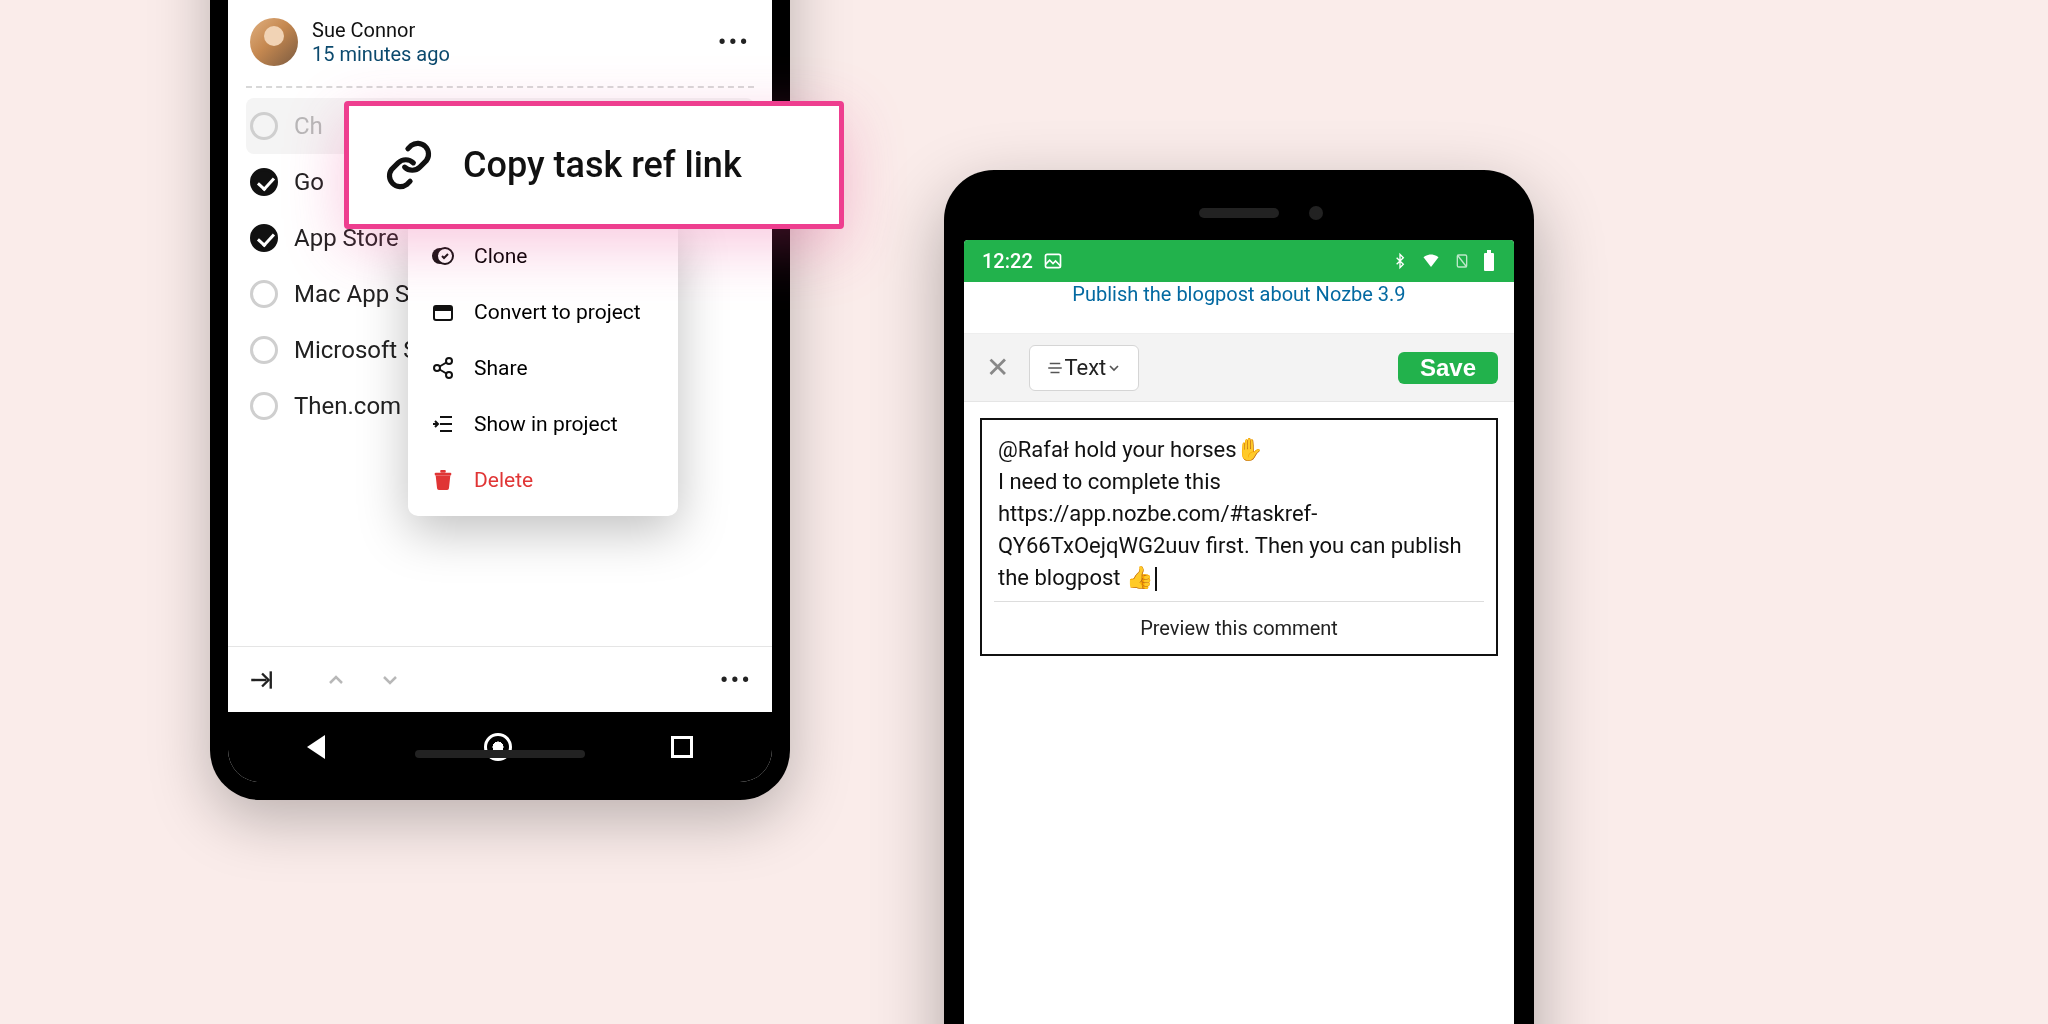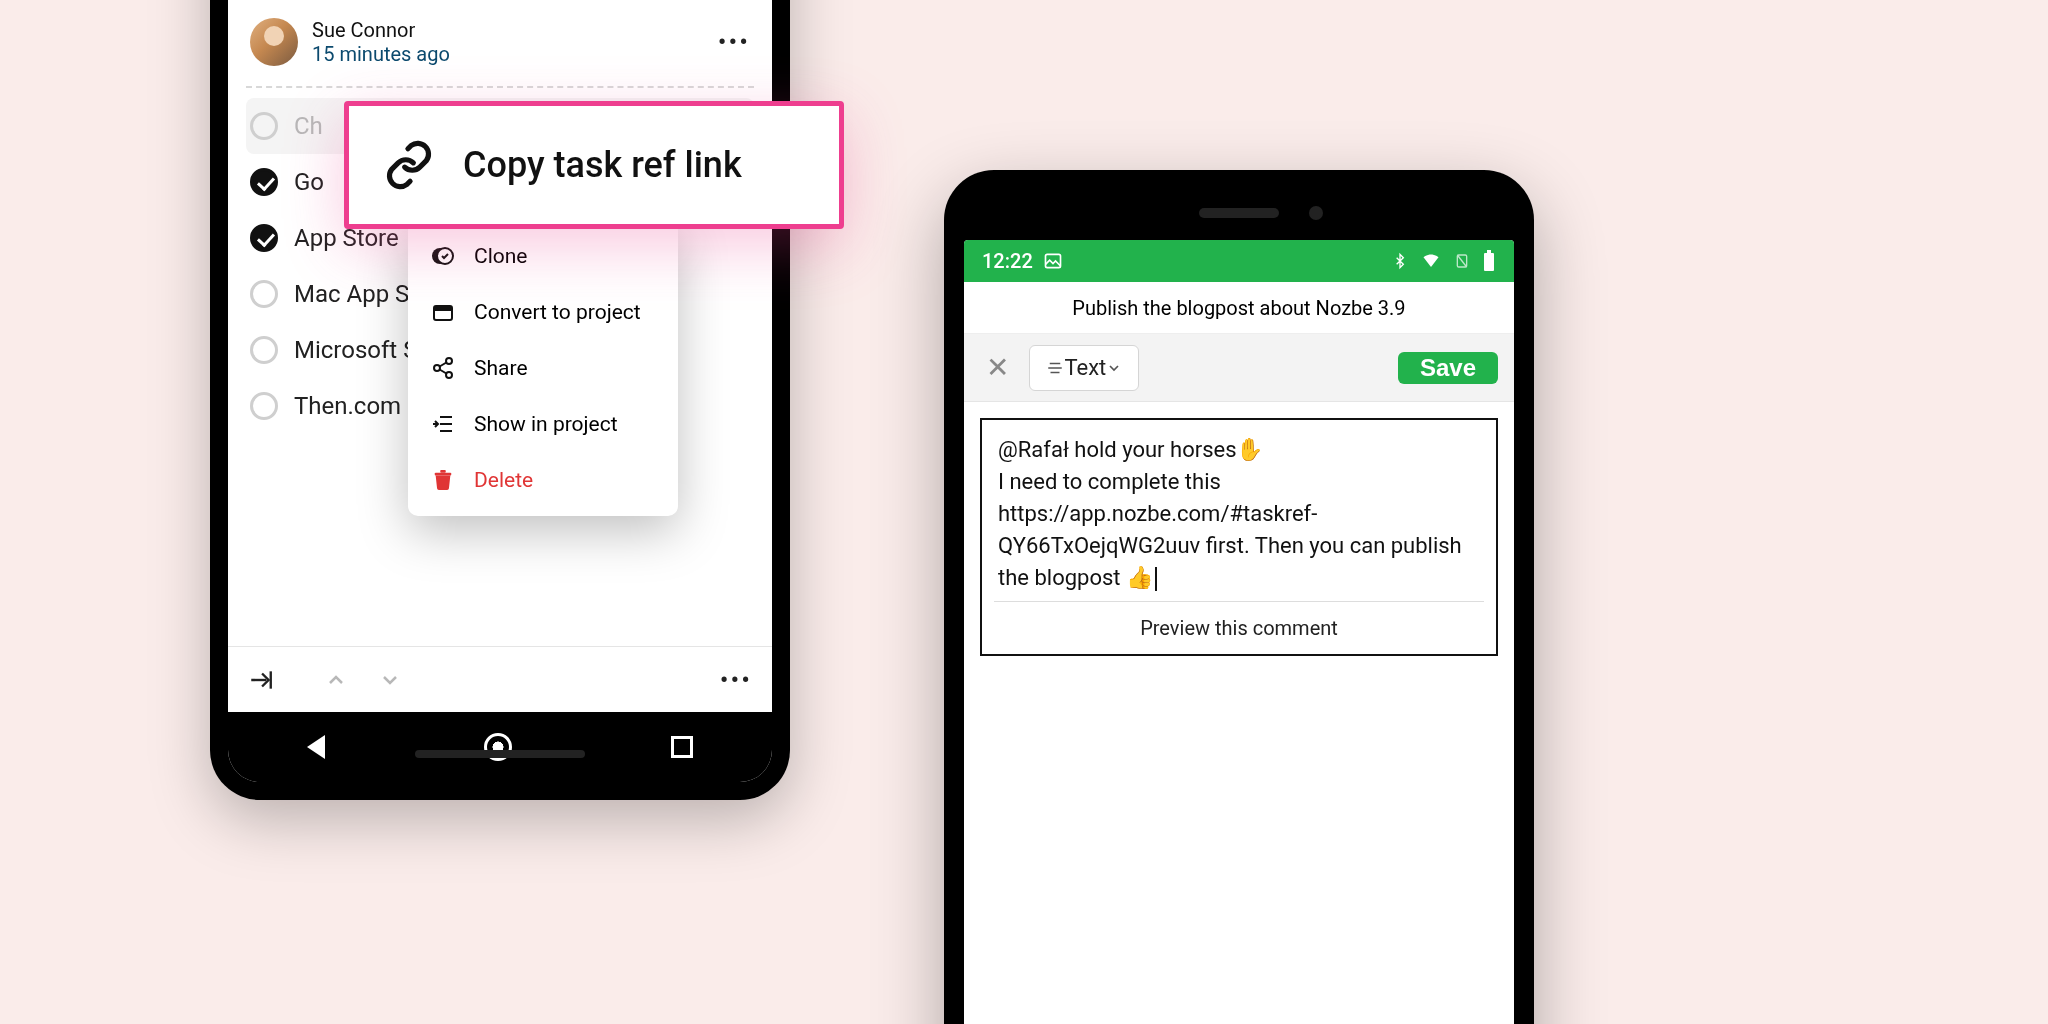--- a/index.html
+++ b/index.html
@@ -143,22 +143,22 @@
     position:absolute;left:20px;right:20px;top:70px;bottom:20px;
     background:#fff;border-radius:4px;overflow:hidden;
   }
   .statusbar{
     height:42px;background:#22b24c;color:#fff;display:flex;align-items:center;
     padding:0 18px;font-size:20px;font-weight:500;
   }
   .statusbar .right-icons{margin-left:auto;display:flex;gap:12px;align-items:center;}
   .titlebar{
     height:52px;background:#fff;border-bottom:1px solid #eee;
-    display:flex;align-items:center;justify-content:center;
-    font-size:20px;color:#000000;
+    display:flex;align-items:flex-start;justify-content:center;
+    font-size:20px;color:#0369a1;
   }
   .editor-toolbar{
     height:68px;background:#f3f3f3;border-bottom:1px solid #e5e5e5;
     display:flex;align-items:center;padding:0 16px;gap:14px;
   }
   .x-close{font-size:28px;color:#888;cursor:pointer;padding:4px 6px;}
   .type-select{
     background:#fff;border:1px solid #d5d5d5;border-radius:6px;
     height:46px;display:flex;align-items:center;padding:0 16px;
     font-size:22px;color:#222;cursor:pointer;

